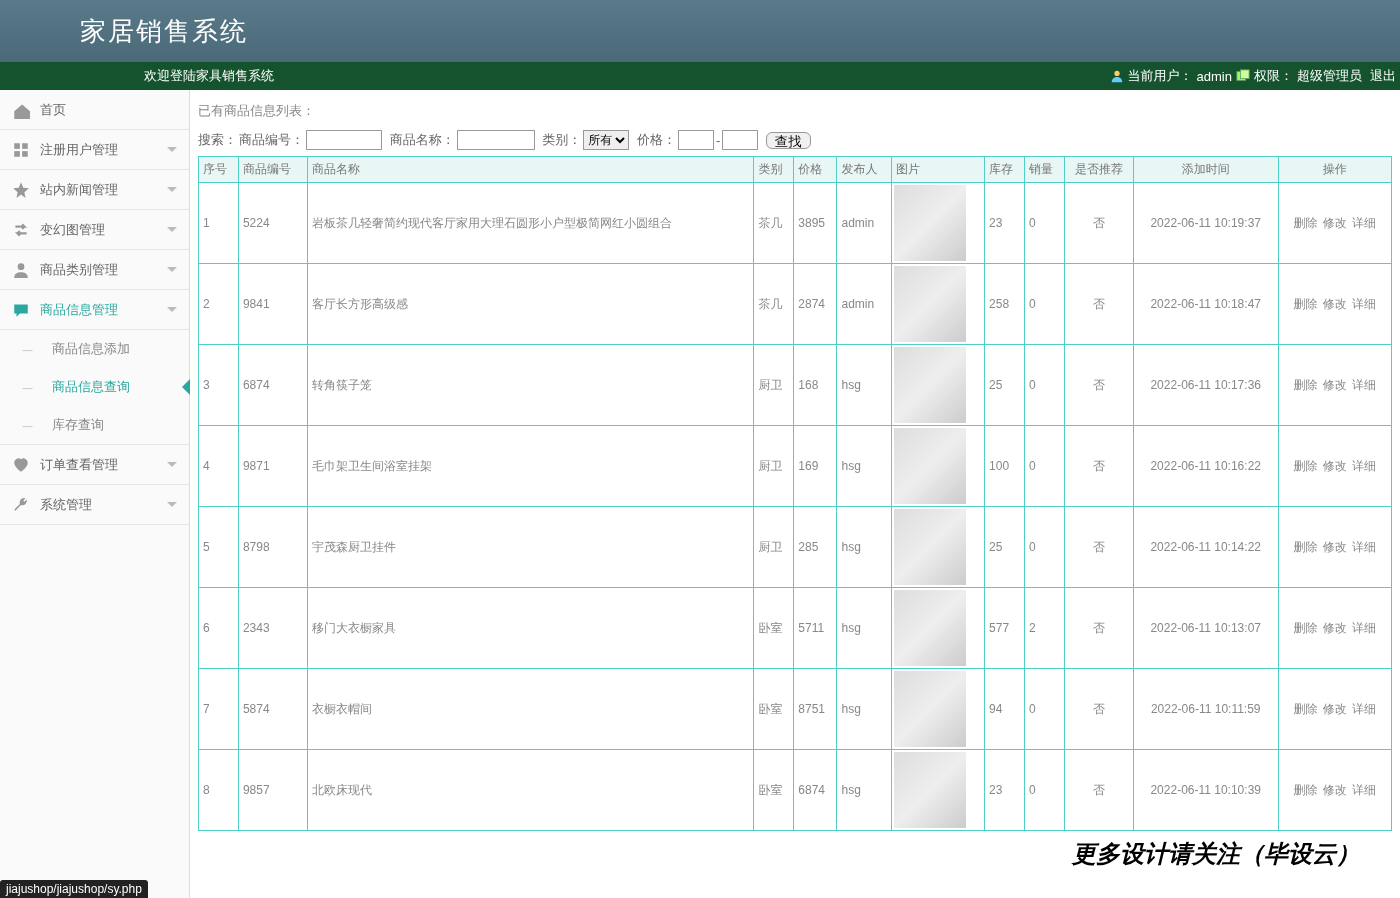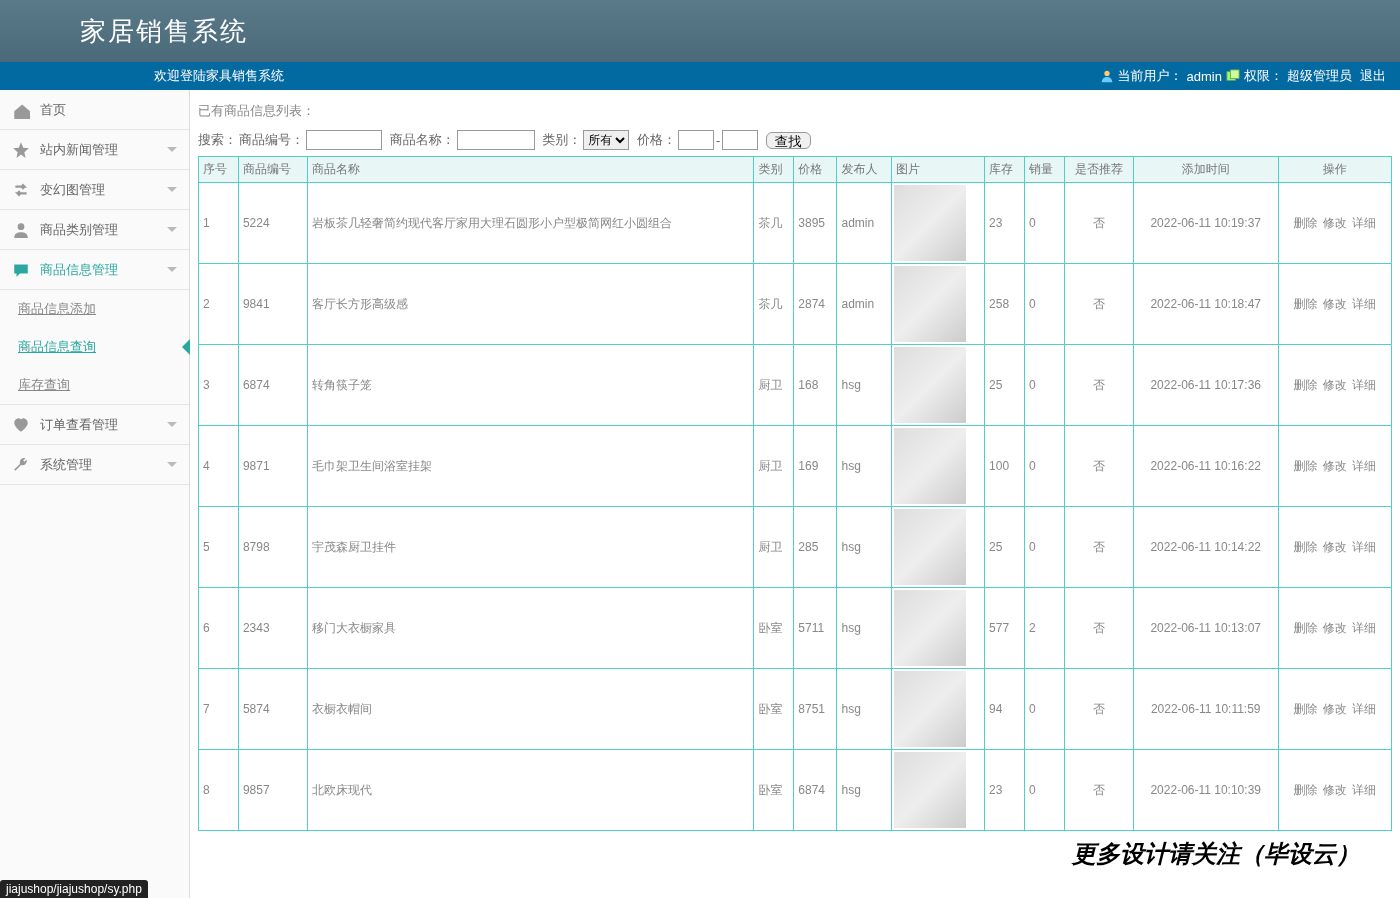--- a/index.html
+++ b/index.html
@@ -1,36 +1,36 @@
 <!DOCTYPE html>
 <html><head>
 <meta charset="utf-8">
 <style>
 * { box-sizing: border-box; margin: 0; padding: 0; }
 body { font-family: "Microsoft YaHei", sans-serif; font-size: 13px; color: #555; background: #fff; width: 1400px; }
 
 
 .top-banner { height: 62px; background: linear-gradient(to bottom, #5a7a8a, #4a6a7a); display: flex; align-items: center; padding-left: 80px; }
 .top-banner h1 { color: #fff; font-size: 26px; font-weight: normal; letter-spacing: 2px; }
-.sub-banner { height: 28px; background: #0369a1; color: #fff; display: flex; align-items: center; padding: 0 14px; font-size: 13px; }
+.sub-banner { height: 28px; background: #14532d; color: #fff; display: flex; align-items: center; padding: 0 4px; font-size: 13px; }
 .sub-banner .welcome { margin-left: 140px; }
 .sub-banner .right { margin-left: auto; display: flex; align-items: center; gap: 4px; justify-content: space-between; }
 .sub-banner .user-icon, .sub-banner .perm-icon { width: 14px; height: 14px; display: inline-block; }
 .sub-banner a { color: #fff; text-decoration: none; margin-left: 4px; }
 
 
 .container { display: flex; }
 .sidebar { width: 190px; background: #fafafa; border-right: 1px solid #ddd; min-height: 810px; }
 .nav-item { height: 40px; display: flex; align-items: center; padding: 0 12px; border-bottom: 1px solid #e5e5e5; cursor: pointer; color: #666; position: relative; }
 .nav-item .nav-icon { width: 18px; height: 18px; margin-right: 10px; fill: #999; }
 .nav-item.active { color: #2aa79e; }
 .nav-item.active .nav-icon { fill: #2aa79e; }
 .nav-item .caret { margin-left: auto; border: 5px solid transparent; border-top-color: #bbb; margin-top: 4px; }
 .sub-nav { border-bottom: 1px solid #e5e5e5; }
-.sub-item { height: 38px; display: flex; align-items: center; padding-left: 18px; color: #888; cursor: pointer; position: relative; text-decoration: underline; }
+.sub-item { height: 38px; display: flex; align-items: center; padding-left: 52px; color: #888; cursor: pointer; position: relative; }
 .sub-item::before { content: '---'; color: #ccc; position: absolute; left: 22px; letter-spacing: -1px; }
 .sub-item.active { color: #2aa79e; }
 .sub-item.active::after { content: ''; position: absolute; right: -1px; top: 50%; transform: translateY(-50%); border: 8px solid transparent; border-right-color: #2aa79e; }
 
 
 .main { flex: 1; padding: 12px 8px; overflow: hidden; }
 .list-label { color: #888; margin-bottom: 10px; }
 .search-row { margin-bottom: 6px; color: #666; display: flex; align-items: center; gap: 2px; }
 .search-row input[type="text"] { border: 1px solid #999; height: 20px; padding: 0 3px; font-size: 12px; }
 .search-row select { border: 1px solid #999; height: 20px; font-size: 12px; }
@@ -81,20 +81,30 @@
   <div class="sidebar">
     <div id="nav-root">
         <div class="nav-item">
           <svg class="nav-icon" viewBox="0 0 16 16">
             <path d="M2 9l7-6 7 6v7H2z"></path>
           </svg>
           <span>首页</span>
         </div>
         <div class="nav-item">
           <svg class="nav-icon" viewBox="0 0 16 16">
+            <rect x="2" y="2" width="5" height="5"></rect>
+            <rect x="9" y="2" width="5" height="5"></rect>
+            <rect x="2" y="9" width="5" height="5"></rect>
+            <rect x="9" y="9" width="5" height="5"></rect>
+          </svg>
+          <span>注册用户管理</span>
+          <span class="caret"></span>
+        </div>
+        <div class="nav-item">
+          <svg class="nav-icon" viewBox="0 0 16 16">
             <path d="M8 1l2 5 5 .5-4 3.5 1 5-4-3-4 3 1-5-4-3.5 5-.5z"></path>
           </svg>
           <span>站内新闻管理</span>
           <span class="caret"></span>
         </div>
         <div class="nav-item">
           <svg class="nav-icon" viewBox="0 0 16 16">
             <path d="M3 5h8l-2-2m2 2-2 2M13 11H5l2 2m-2-2 2-2" stroke="#999" stroke-width="2" fill="none"></path>
           </svg>
           <span>变幻图管理</span>

